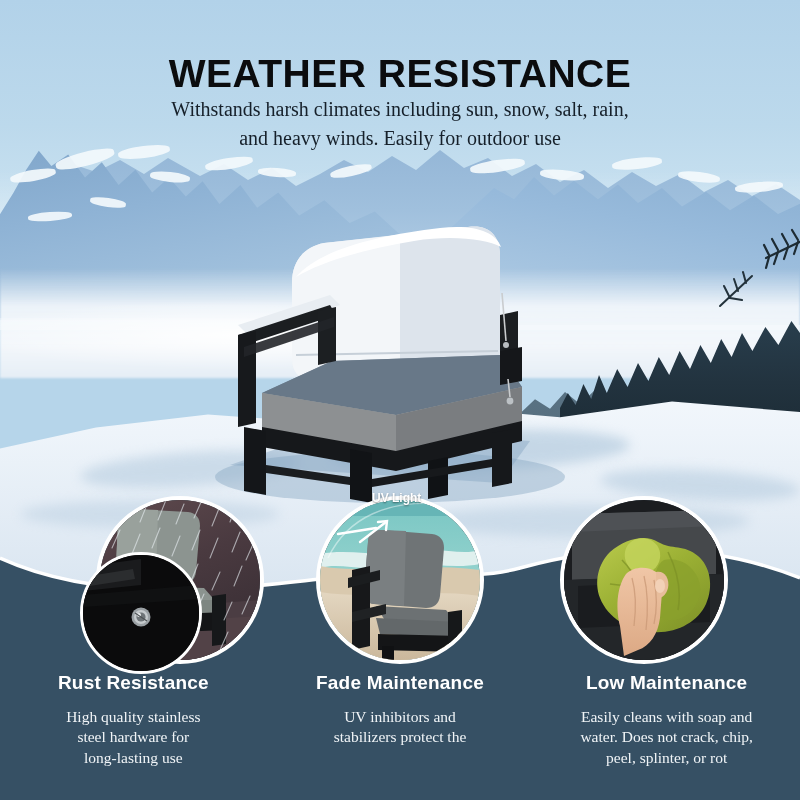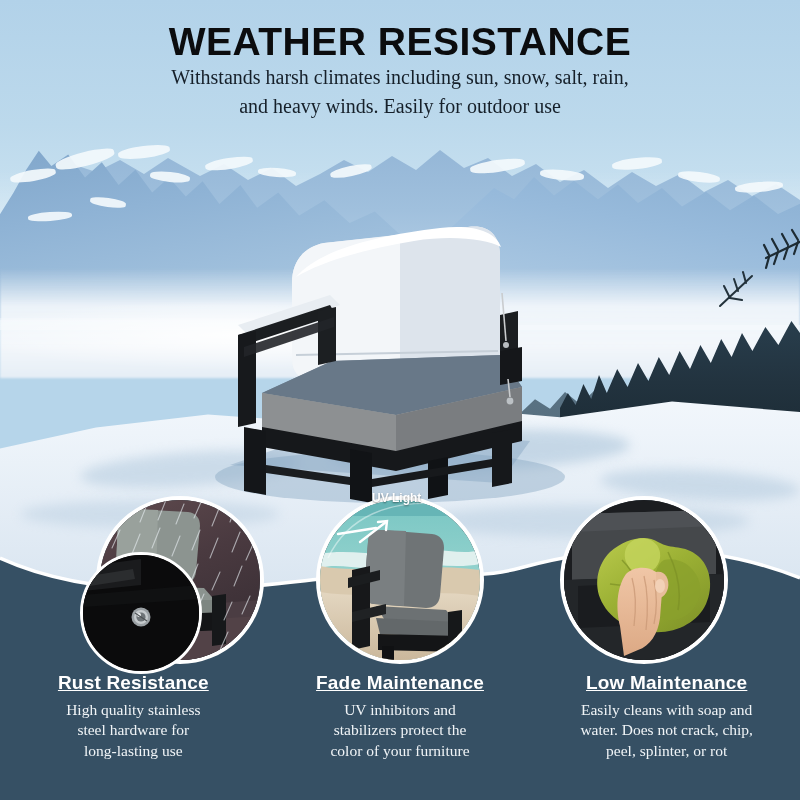--- a/index.html
+++ b/index.html
@@ -124,21 +124,21 @@
   .ss3 { left:600px; top:470px; width:200px; height:30px; transform:rotate(3deg); }
   .ss4 { left:20px;  top:500px; width:260px; height:28px; opacity:.30;}
   .ss5 { left:420px; top:505px; width:330px; height:32px; opacity:.33;}
 
   
   .chair { position:absolute; left:200px; top:165px; width:390px; height:340px; }
 
   
   .header { position:absolute; left:0; top:0; width:800px; text-align:center; z-index:9; }
   .title {
-    margin-top:22px;
+    margin-top:54px;
     font-family:"Liberation Sans", sans-serif;
     font-weight:700; font-size:39px; letter-spacing:.5px;
     color:#0b0c0e; line-height:1.05;
   }
   .subtitle {
     font-family:"Liberation Serif", serif;
     font-size:20px; line-height:1.45; color:#16202a;
   }
 
   
@@ -172,24 +172,24 @@
   }
 
   
   .captions {
     position:absolute; left:0; top:672px; width:800px; height:128px;
     display:flex; z-index:8;
   }
   .cap { flex:1; text-align:center; padding:0 14px; }
   .cap-title {
     font-family:"Liberation Sans", sans-serif;
-    font-weight:700; font-size:19px; color:#ffffff; letter-spacing:.2px;text-decoration:underline;
+    font-weight:700; font-size:19px; color:#ffffff; letter-spacing:.2px;
   }
   .cap-body {
-    margin-top:6px;
+    margin-top:13px;
     font-family:"Liberation Serif", serif;
     font-size:15.5px; line-height:1.32; color:#f0f4f7;
   }
 
   
   .uv-label {
     position:absolute; left:372px; top:491px; z-index:7;
     font-family:"Liberation Sans", sans-serif;
     font-weight:700; font-size:12px; color:#ffffff;
     text-shadow:0 1px 2px rgba(0,0,0,.45);
@@ -507,21 +507,20 @@
         <div>steel hardware for</div>
         <div>long-lasting use</div>
       </div>
     </div>
 
     <div class="cap">
       <div class="cap-title">Fade Maintenance</div>
       <div class="cap-body">
         <div>UV inhibitors and</div>
         <div>stabilizers protect the</div>
-        <div>color of your furniture</div>
       </div>
     </div>
 
     <div class="cap">
       <div class="cap-title">Low Maintenance</div>
       <div class="cap-body">
         <div>Easily cleans with soap and</div>
         <div>water. Does not crack, chip,</div>
         <div>peel, splinter, or rot</div>
       </div>

